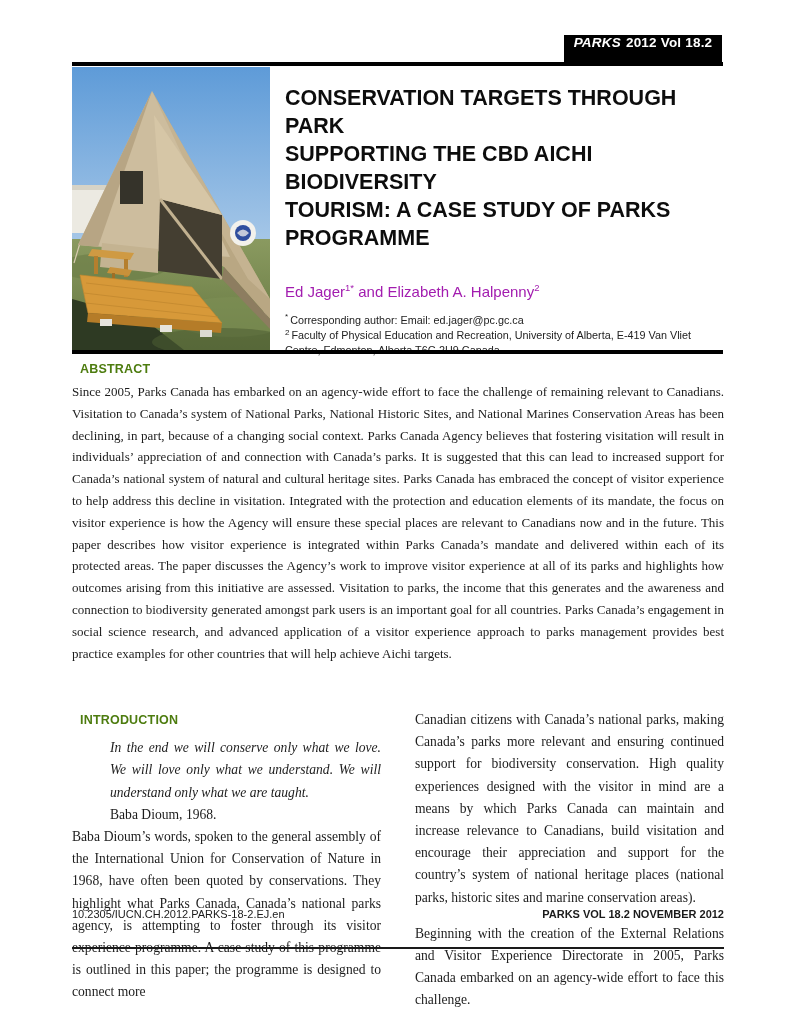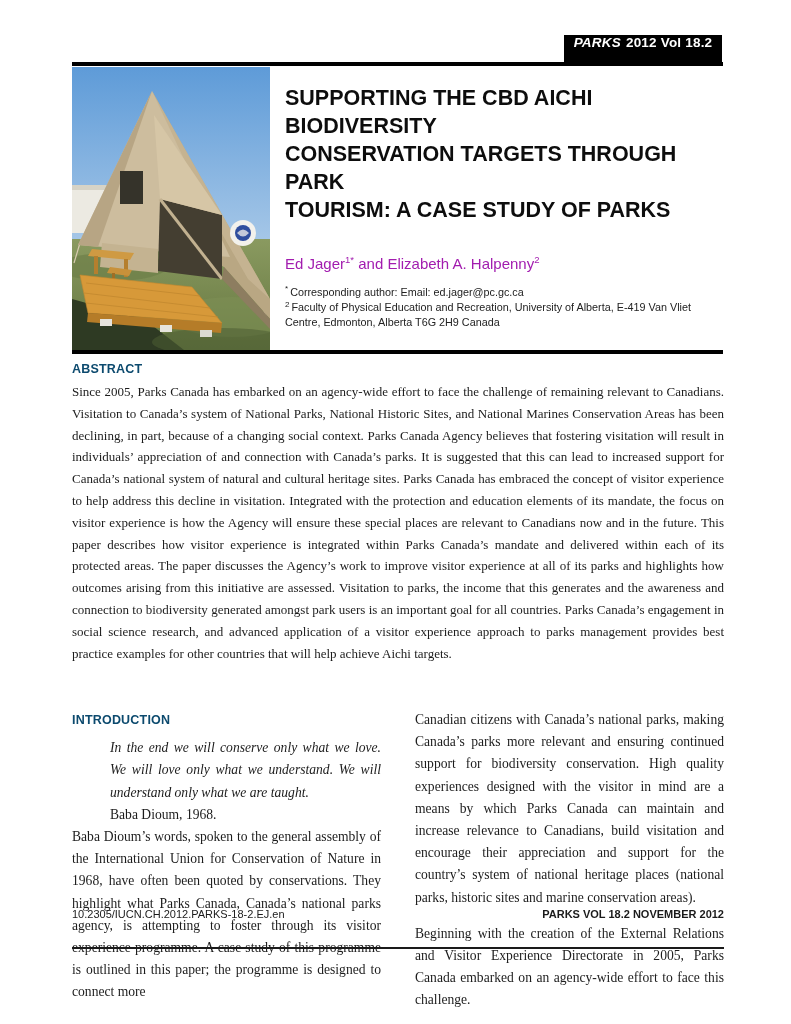--- a/index.html
+++ b/index.html
@@ -28,21 +28,21 @@
   .title-line{font-size:21.5px;font-weight:bold;line-height:28px;color:#0d0d0d;}
   .authors{margin-top:31px;font-size:15px;color:#a21caf;}
   .authors sup{font-size:9.5px;vertical-align:super;line-height:0;}
   .footnotes{margin-top:13px;font-size:10.8px;line-height:15.2px;color:#222;}
   .footnote sup{font-size:8px;vertical-align:super;line-height:0;margin-right:2px;}
 
   .section-rule{position:absolute;top:350px;left:72px;width:651px;height:4px;background:#000;}
 
   
   .abstract{position:absolute;left:72px;top:362px;width:652px;}
-  .sec-heading{font-size:12.5px;font-weight:bold;letter-spacing:.2px;color:#0c4a6e;}
+  .sec-heading{font-size:12.5px;font-weight:bold;letter-spacing:.2px;color:#4d7c0f;margin-left:8px;}
   .abstract-text{
     margin-top:5px;font-family:"Liberation Serif", serif;font-size:13px;
     line-height:21.8px;text-align:justify;color:#1c1c1c;
   }
 
   
   .columns{position:absolute;left:72px;top:709px;width:652px;display:flex;gap:34px;}
   .col{width:317px;font-family:"Liberation Serif", serif;font-size:13.6px;line-height:22.2px;text-align:justify;color:#1c1c1c;}
   .col .sec-heading{font-family:"Liberation Sans", sans-serif;margin-bottom:6px;}
   .quote{margin-left:38px;font-style:italic;}
@@ -132,23 +132,24 @@
         <rect x="88" y="258" width="12" height="7" fill="#e6e4dd"></rect>
         <rect x="128" y="263" width="12" height="7" fill="#dcdad2"></rect>
       </g>
 
       <polygon points="152,200 198,252 198,262 150,212" fill="#8d7d60"></polygon>
     </svg>
   </div>
 
   <div class="masthead">
     <div class="title">
+      <div class="title-line">CONSERVATION TARGETS THROUGH PARK</div>
       <div class="title-line">SUPPORTING THE CBD AICHI BIODIVERSITY</div>
-      <div class="title-line">CONSERVATION TARGETS THROUGH PARK</div>
       <div class="title-line">TOURISM: A CASE STUDY OF PARKS</div>
+      <div class="title-line">PROGRAMME</div>
     </div>
     <div class="authors"><span>Ed Jager</span><sup>1*</sup><span> and </span><span>Elizabeth A. Halpenny</span><sup>2</sup></div>
     <div class="footnotes">
       <div class="footnote"><sup>*</sup><span>Corresponding author: Email: ed.jager@pc.gc.ca</span></div>
       <div class="footnote"><sup>2</sup><span>Faculty of Physical Education and Recreation, University of Alberta, E-419 Van Vliet Centre, Edmonton, Alberta T6G 2H9 Canada</span></div>
     </div>
   </div>
 
   <div class="section-rule"></div>
 

